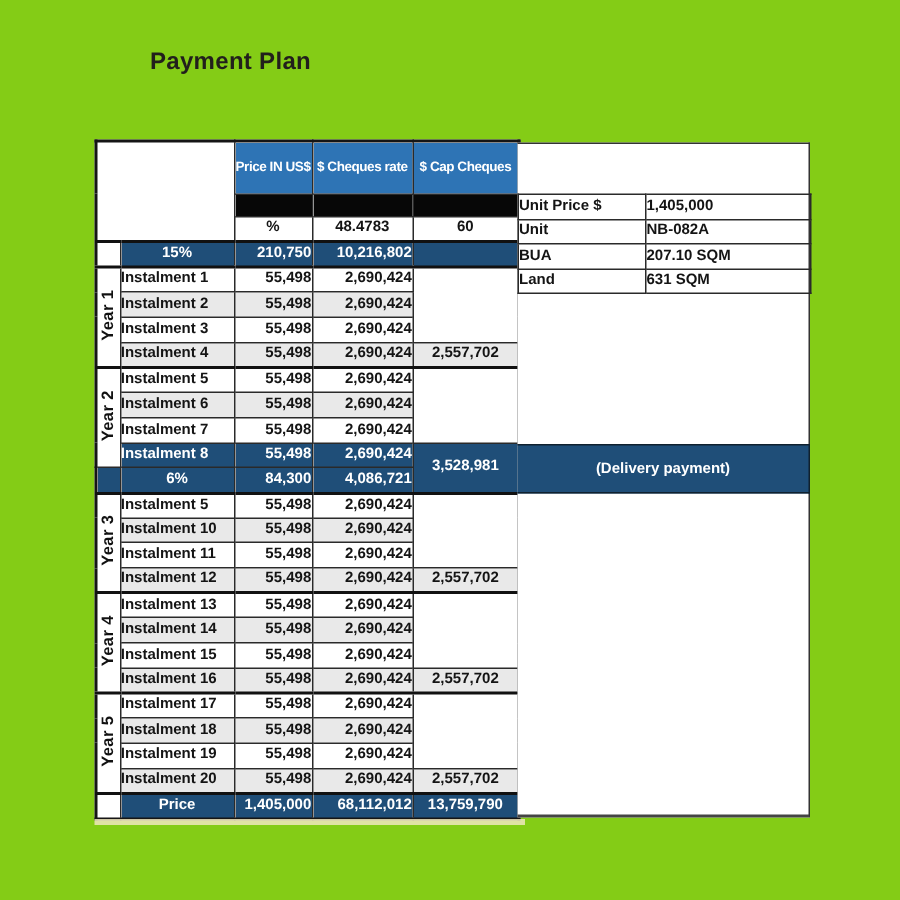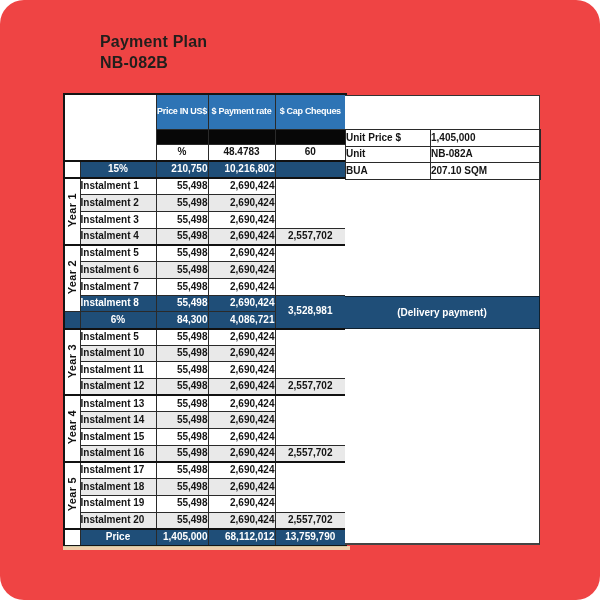--- a/index.html
+++ b/index.html
@@ -1,20 +1,19 @@
 <!DOCTYPE html>
 <html><head>
 <meta charset="utf-8">
 <style>
   html,body { margin:0; padding:0; }
   .canvas {
     position:relative; width:600px; height:600px;
-    background:#ef4444; overflow:hidden;
+    background:#84cc16; overflow:hidden;
     font-family:"Liberation Sans", sans-serif;
-    border-radius:24px;
   }
   .title-block { position:absolute; left:100px; top:31px; color:#221f1c;
     font-size:16px; font-weight:bold; line-height:21px; letter-spacing:.2px; }
 
   
   table.main {
     position:absolute; left:63px; top:93px; width:282px;
     border-collapse:collapse; table-layout:fixed;
     font-size:10px; font-weight:bold; color:#141414;
     background:#ffffff; border:2px solid #151515;
@@ -59,37 +58,36 @@
   .bottom-glow { position:absolute; left:63px; top:546px; width:287px; height:4px;
     background:#efe6bd; opacity:.85; }
 </style>
 </head>
 <body>
 
 <div class="canvas">
 
   <div class="title-block">
     <div>Payment Plan</div>
-    <div>NB-082B</div>
   </div>
 
   <table class="main">
     <colgroup>
       <col style="width:16px">
         <col style="width:76px">
         <col style="width:52px">
         <col style="width:67px">
         <col style="width:71px">
     </colgroup>
 
     <tbody>
         <tr style="height:35px">
       <td rowspan="3" colspan="2"></td>
       <td class="hdr hdr-c">Price IN US$</td>
-      <td class="hdr hdr-d">$ Payment rate</td>
+      <td class="hdr hdr-d">$ Cheques rate</td>
       <td class="hdr hdr-e">$ Cap Cheques</td>
     </tr>
 
     <tr style="height:15px">
       <td class="blk"></td>
       <td class="blk"></td>
       <td class="blk"></td>
     </tr>
 
     <tr style="height:17px">
@@ -254,20 +252,24 @@
         <td class="unit-val-right">1,405,000</td>
       </tr>
       <tr style="height:16px">
         <td>Unit</td>
         <td>NB-082A</td>
       </tr>
       <tr style="height:17px">
         <td>BUA</td>
         <td>207.10 SQM</td>
       </tr>
+      <tr style="height:16px">
+        <td>Land</td>
+        <td>631 SQM</td>
+      </tr>
     </tbody>
       </table>
 
     <div class="delivery-band">
       <span>(Delivery payment)</span>
     </div>
   </div>
 
   <div class="bottom-glow"></div>
 </div>

